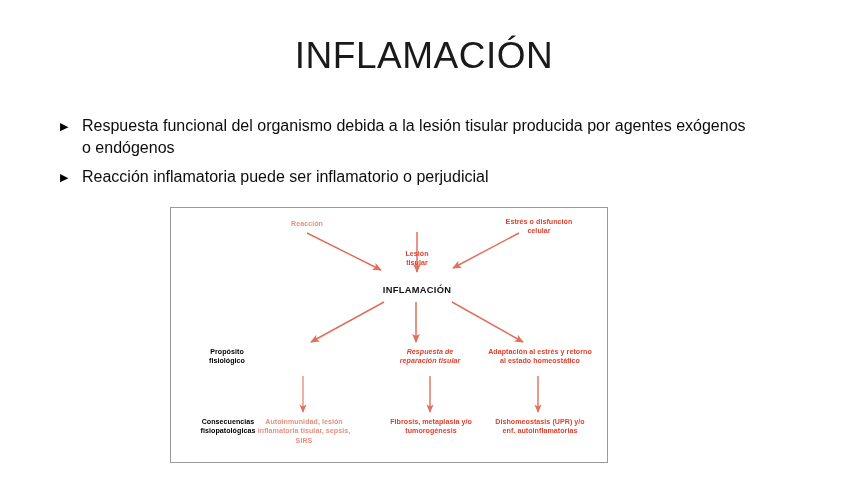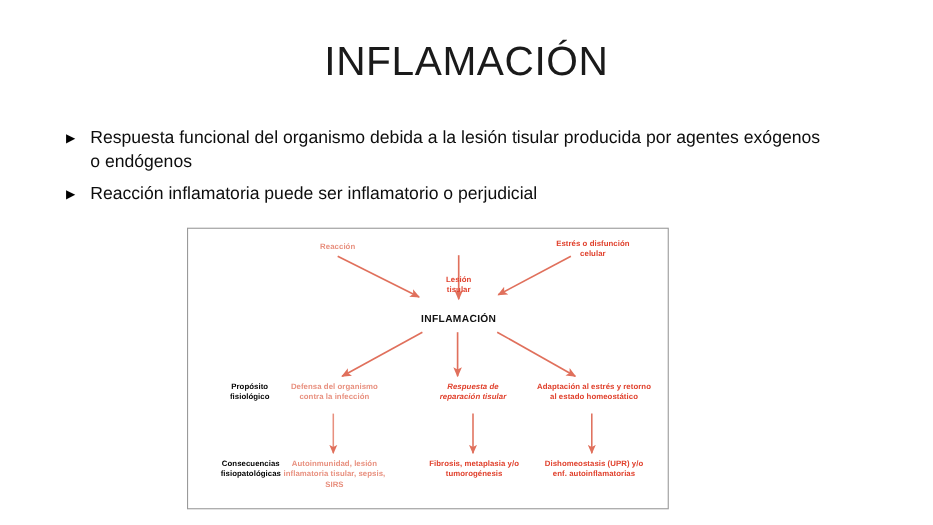--- a/index.html
+++ b/index.html
@@ -143,21 +143,20 @@
   <div class="dg-label node-soft" style="left:94px; top:12px; width:84px;">Reacción</div>
 
   <div class="dg-label node-strong" style="left:208px; top:10px; width:76px;margin-top:32px;">Lesión<br>tisular</div>
 
   <div class="dg-label node-strong" style="left:312px; top:10px; width:112px;">Estrés o disfunción<br>celular</div>
 
   <div class="dg-label node-center" style="left:185px; top:76px; width:122px;">INFLAMACIÓN</div>
 
   <div class="dg-label row-label" style="left:6px; top:140px; width:100px;">Propósito<br>fisiológico</div>
 
-  <div class="dg-label node-soft" style="left:72px; top:140px; width:122px;">Defensa del organismo<br>contra la infección</div>
 
   <div class="dg-label node-strong" style="left:206px; top:140px; width:106px;font-style:italic;">Respuesta de<br>reparación tisular</div>
 
   <div class="dg-label node-strong" style="left:304px; top:140px; width:130px;">Adaptación al estrés y retorno<br>al estado homeostático</div>
 
   <div class="dg-label row-label" style="left:2px; top:210px; width:110px;">Consecuencias<br>fisiopatológicas</div>
 
   <div class="dg-label node-soft" style="left:72px; top:210px; width:122px;">Autoinmunidad, lesión<br>inflamatoria tisular, sepsis,<br>SIRS</div>
 
   <div class="dg-label node-strong" style="left:202px; top:210px; width:116px;">Fibrosis, metaplasia y/o<br>tumorogénesis</div>

